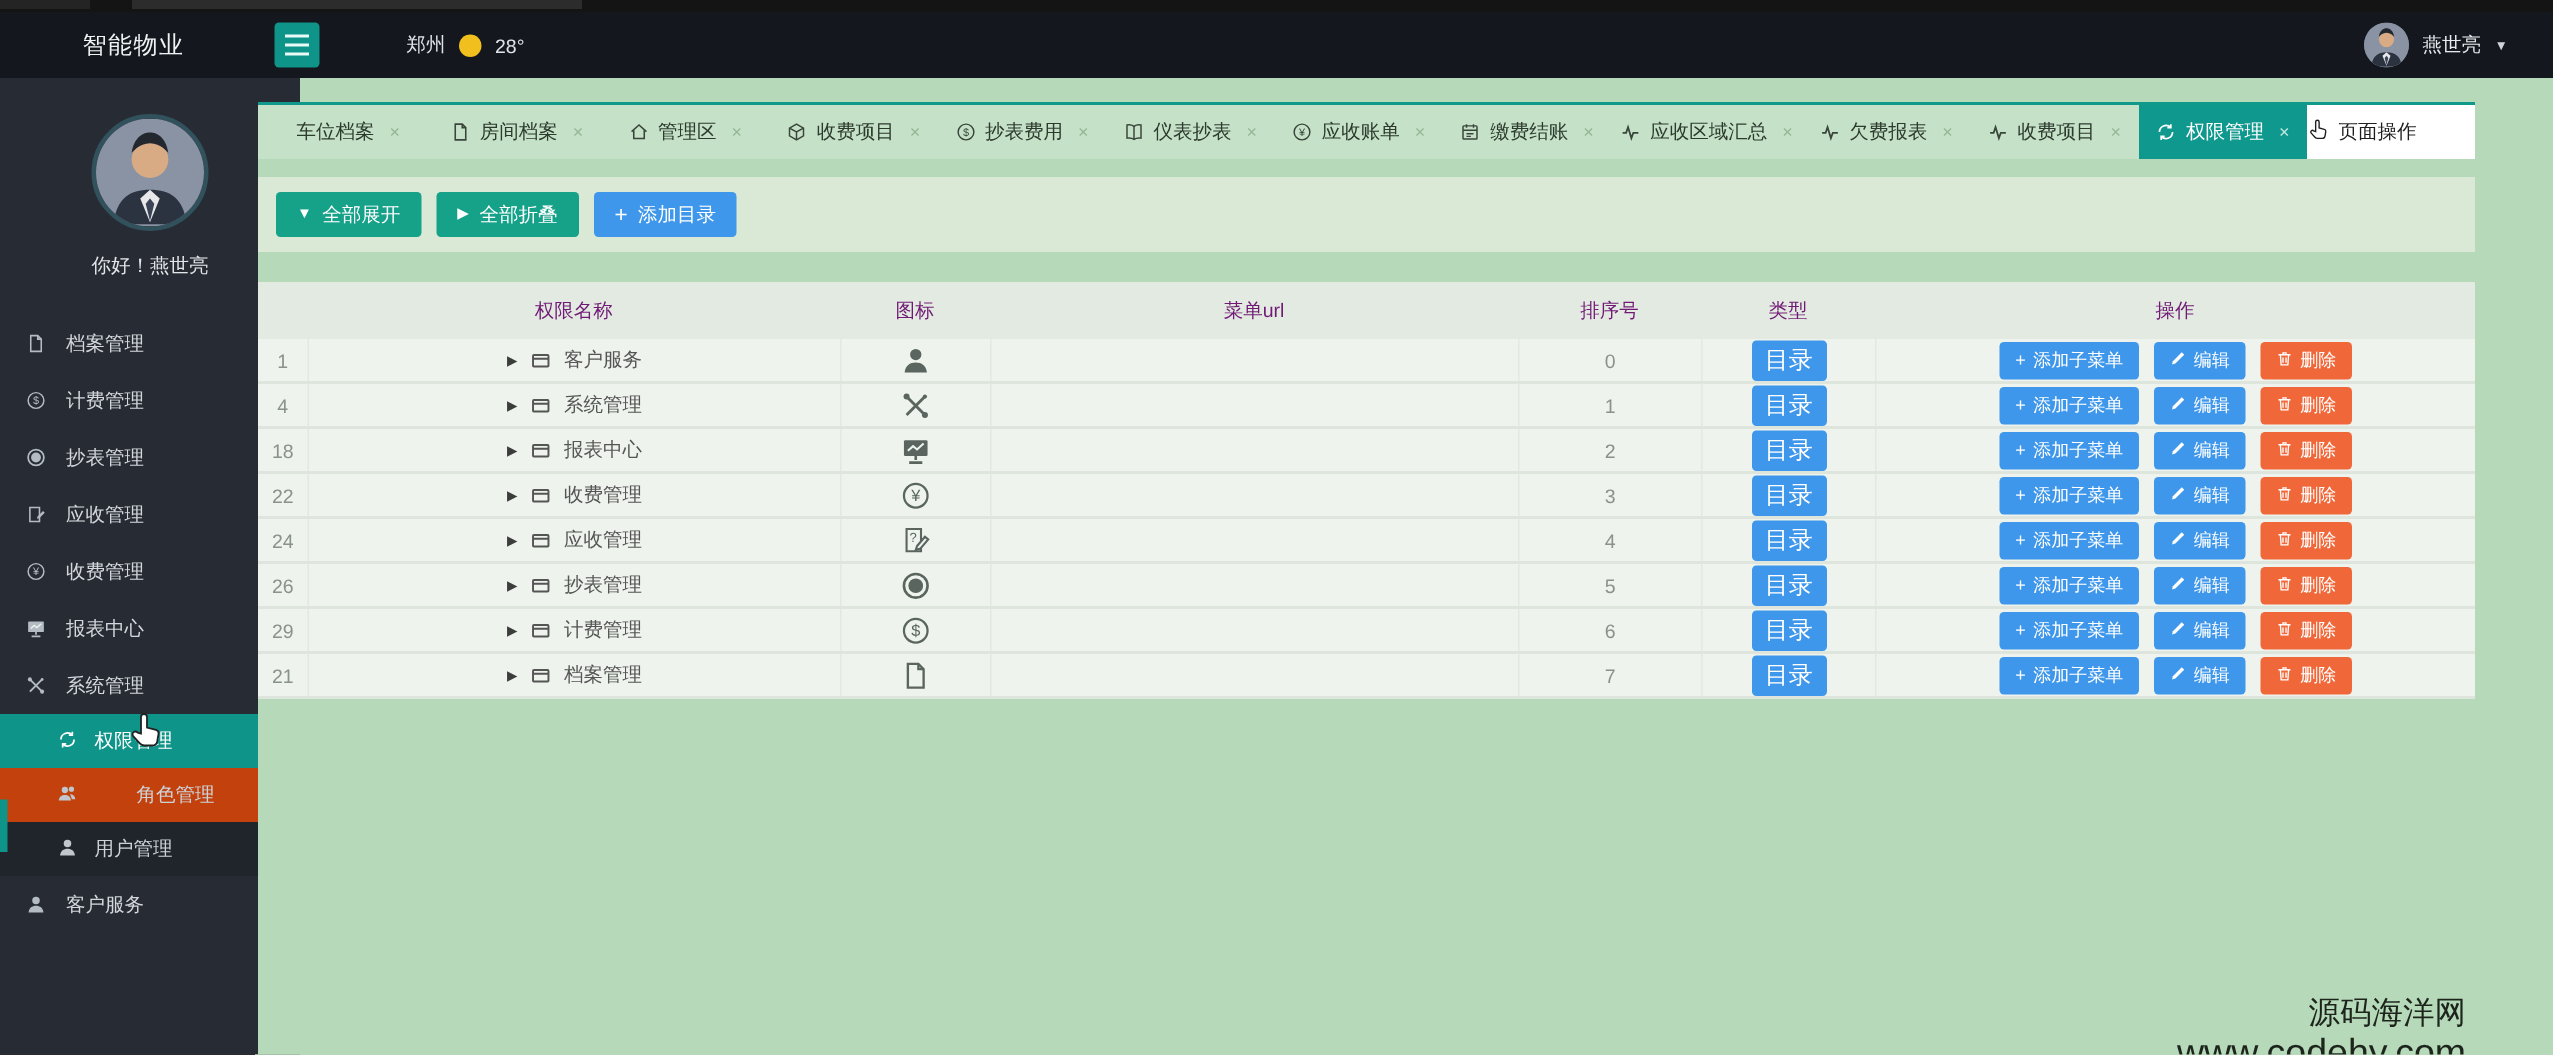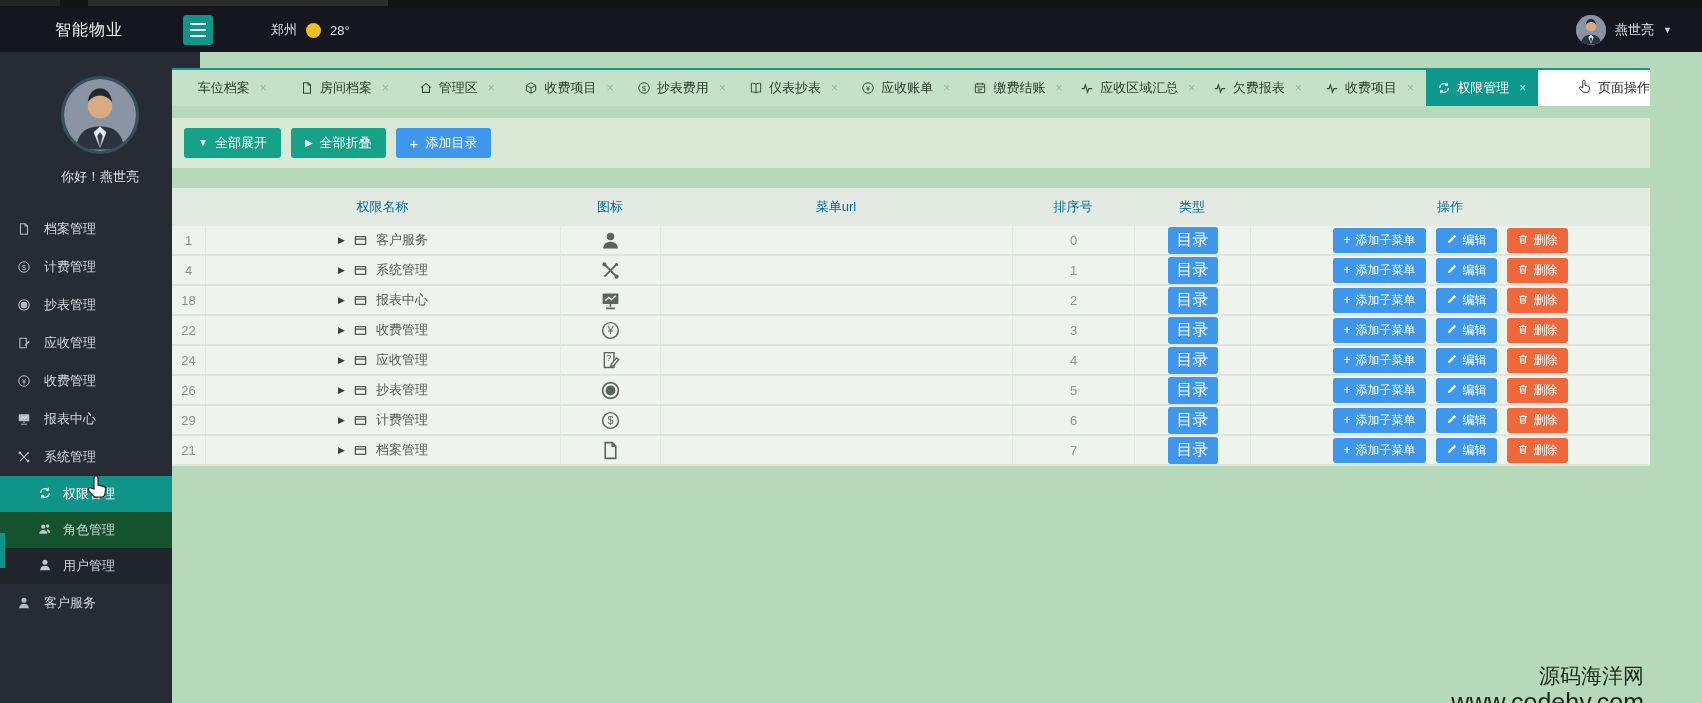--- a/index.html
+++ b/index.html
@@ -49,21 +49,21 @@
   .menu-item .mi-label { margin-left:7px; }
   .menu-item .mi-caret { margin-left:auto; font-size:9px; color:#959ca5; }
   .submenu-item {
     height:36px; display:flex; align-items:center; padding-left:38px;
     font-size:13px; color:#cdd2d8; cursor:pointer; background:#20252c;
   }
   .submenu-item .mi-icon { width:19px; color:#c0c6cc; }
   .submenu-item .mi-label { margin-left:6px; }
   .submenu-item.active { background:#0e9488; color:#fff; }
   .submenu-item.active .mi-icon { color:#fff; }
-  .submenu-item.hovered { background:#14532d; }
+  .submenu-item.hovered { background:#c2410c;gap:28px; }
   .side-scrollbar { position:absolute; left:0; top:481px; width:5px; height:35px; background:#0e9488; }
 
   
   .cursor { position:absolute; left:86px; top:474px; z-index:9; pointer-events:none; }
 
   
   .content { position:absolute; left:172px; top:68px; width:1478px; height:651px; background:#b6dab9; }
 
   .tabbar {
     height:38px; background:#c5e2c8; border-top:2px solid #11998c;
@@ -75,21 +75,21 @@
     font-size:13px; color:#2d3a2e; cursor:pointer; white-space:nowrap; padding:0 6px;
   }
   .tab .t-icon { display:flex; align-items:center; color:#3a463b; }
   .tab .t-icon svg { width:14px; height:14px; }
   .tab .t-close { font-size:12px; color:#94b897; margin-left:4px; }
   .tab.active { background:#0f988d; color:#fff; }
   .tab.active .t-icon { color:#fff; }
   .tab.active .t-close { color:#bfe6e0; }
   .page-action {
     width:112px; background:#ffffff; color:#1e1e1e; display:flex; align-items:center;
-    justify-content:flex-end; gap:6px; font-size:13px; cursor:pointer;
+    justify-content:flex-start; gap:6px; font-size:13px; cursor:pointer;
   }
   .page-action svg { width:15px; height:15px; }
 
   .toolbar {
     margin-top:12px; height:50px; background:#d9e9d6;
     display:flex; align-items:center; padding-left:12px; gap:10px;
   }
   .btn {
     height:30px; border:none; border-radius:3px; color:#fff; font-size:13px;
     display:flex; align-items:center; gap:7px; padding:0 14px; cursor:pointer;
@@ -98,21 +98,21 @@
   .btn .b-icon { font-size:10px; line-height:1; }
   .btn-teal { background:#16a189; }
   .btn-blue { background:#3e97ea; }
 
   
   .table { margin-top:20px; width:100%; }
   .tr {
     display:grid; grid-template-columns:33px 355px 100px 352px 122px 116px 1fr;
     align-items:center;
   }
-  .thead { background:#e3eae2; height:38px; color:#0369a1; font-size:13px; }
+  .thead { background:#e3eae2; height:38px; color:#701a75; font-size:13px; }
   .thead > div { text-align:center; }
   .trow { background:#eef3ed; height:30px; border-bottom:2px solid #dde5dc; font-size:13px; color:#666; }
   .td { height:100%; display:flex; align-items:center; justify-content:center; border-left:1px solid #e2e9e1; }
   .td:first-child { border-left:none; }
   .td.num { color:#8a938a; }
   .tree { display:flex; align-items:center; gap:8px; color:#555; }
   .tree .tr-caret { font-size:9px; color:#3c3c3c; }
   .tree .tr-folder { display:flex; color:#555; }
   .tree .tr-folder svg { width:15px; height:13px; }
   .cell-icon { color:#5b6560; display:flex; }

